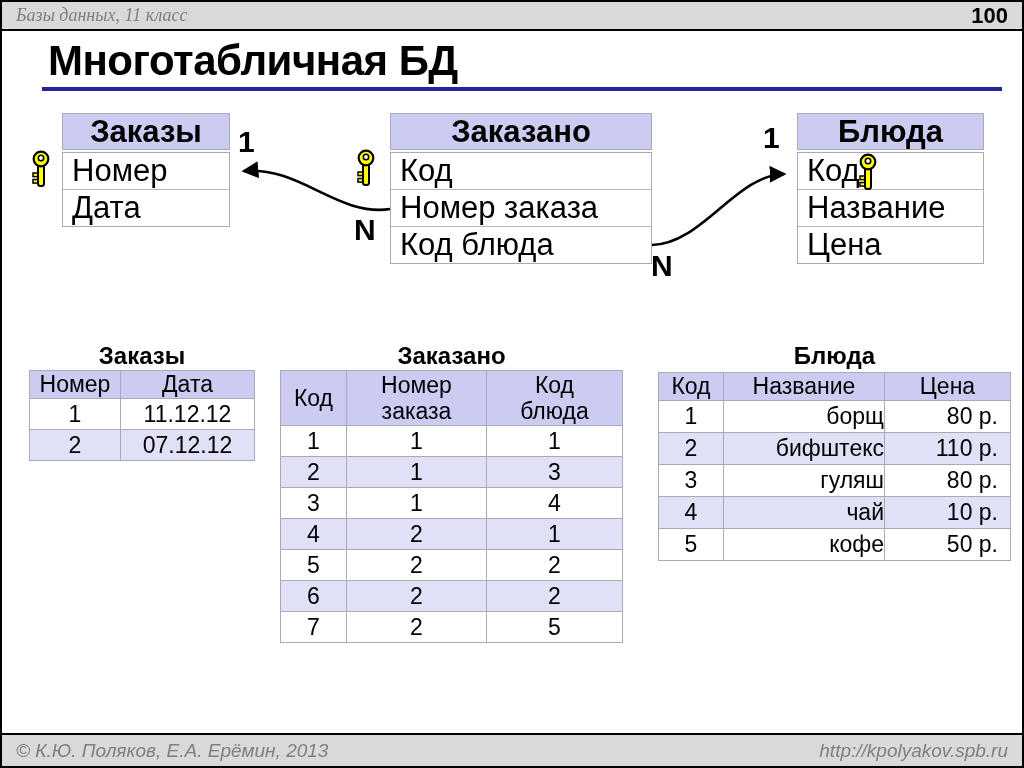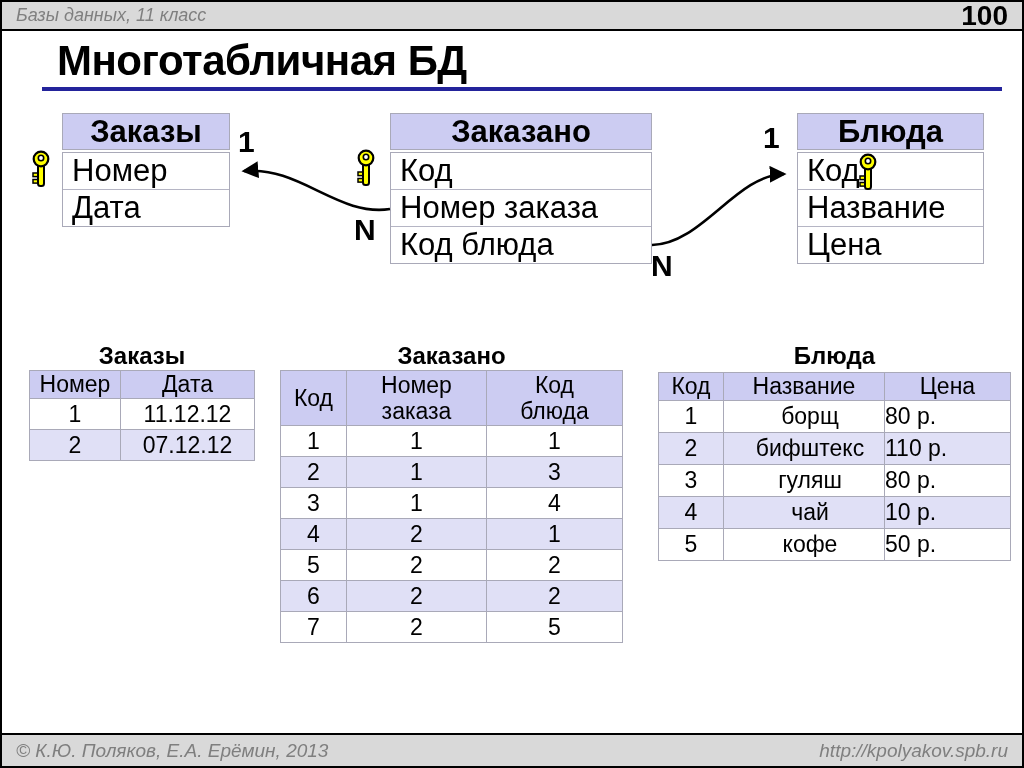--- a/index.html
+++ b/index.html
@@ -7,24 +7,24 @@
     position:relative;width:1024px;height:768px;box-sizing:border-box;
     border:2px solid #000;background:#fff;overflow:hidden;
     font-family:"Liberation Sans","DejaVu Sans",sans-serif;color:#000;
   }
   
   .topbar{
     position:absolute;top:0;left:0;right:0;height:29px;background:#d9d9d9;
     border-bottom:2px solid #000;display:flex;align-items:center;
     justify-content:space-between;padding:0 14px;box-sizing:border-box;
   }
-  .topbar .course{font-style:italic;font-size:18px;color:#7f7f7f;}
-  .topbar .pagenum{font-weight:bold;font-size:28px;color:#000;}
-  
-  .title{position:absolute;left:55px;top:38px;font-size:42px;font-weight:bold;line-height:1;letter-spacing:-0.5px;}
+  .topbar .course{font-style:italic;font-size:18px;color:#7f7f7f;font-family:Liberation Serif, serif;}
+  .topbar .pagenum{font-weight:bold;font-size:22px;color:#000;}
+  
+  .title{position:absolute;left:46px;top:38px;font-size:42px;font-weight:bold;line-height:1;letter-spacing:-0.5px;}
   .title-rule{position:absolute;left:40px;top:85px;width:960px;height:4px;background:#23239b;}
   
   .er{position:absolute;font-size:31px;line-height:36px;}
   .er-h{
     border:1px solid #a9a9b8;background:#ccccf2;text-align:center;
     font-weight:bold;height:35px;line-height:35px;margin-bottom:2px;
   }
   .er-body{border:1px solid #a9a9b8;background:#fff;}
   .er-row{height:36px;line-height:36px;padding-left:9px;}
   .er-row + .er-row{border-top:1px solid #b5b5c4;}
@@ -67,22 +67,22 @@
   .t-zakazano{left:278px;top:368px;width:343px;}
   .t-zakazano th{height:54px;white-space:pre-line;line-height:1.15;vertical-align:middle;}
   .t-zakazano td{height:30px;}
   .t-zakazano th:nth-child(1),.t-zakazano td:nth-child(1){width:65px;}
   .t-zakazano th:nth-child(2),.t-zakazano td:nth-child(2){width:139px;}
   .t-blyuda{left:656px;top:370px;width:353px;}
   .t-blyuda th{height:27px;}
   .t-blyuda td{height:31px;}
   .t-blyuda th:nth-child(1),.t-blyuda td:nth-child(1){width:64px;}
   .t-blyuda th:nth-child(2),.t-blyuda td:nth-child(2){width:160px;}
-  .t-blyuda td:nth-child(2){text-align:center;padding-left:12px;}
-  .t-blyuda td:nth-child(3){text-align:left;padding-right:12px;}
+  .t-blyuda td:nth-child(2){text-align:right;padding-left:12px;}
+  .t-blyuda td:nth-child(3){text-align:right;padding-right:12px;}
   
   .footer{
     position:absolute;left:0;right:0;bottom:0;height:33px;background:#d9d9d9;
     border-top:2px solid #000;display:flex;align-items:center;
     justify-content:space-between;padding:0 14px;box-sizing:border-box;
     font-style:italic;font-size:19px;color:#7f7f7f;
   }
 </style>
 </head>
 <body>

